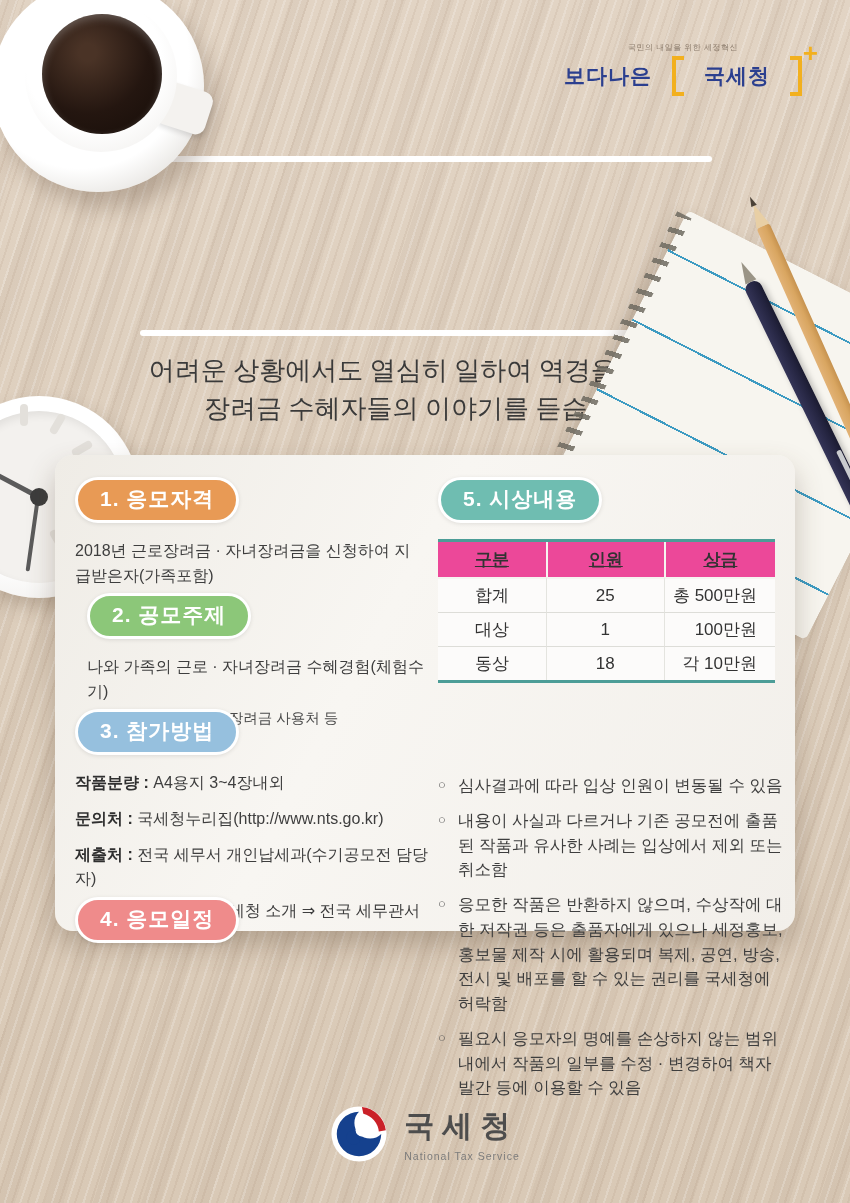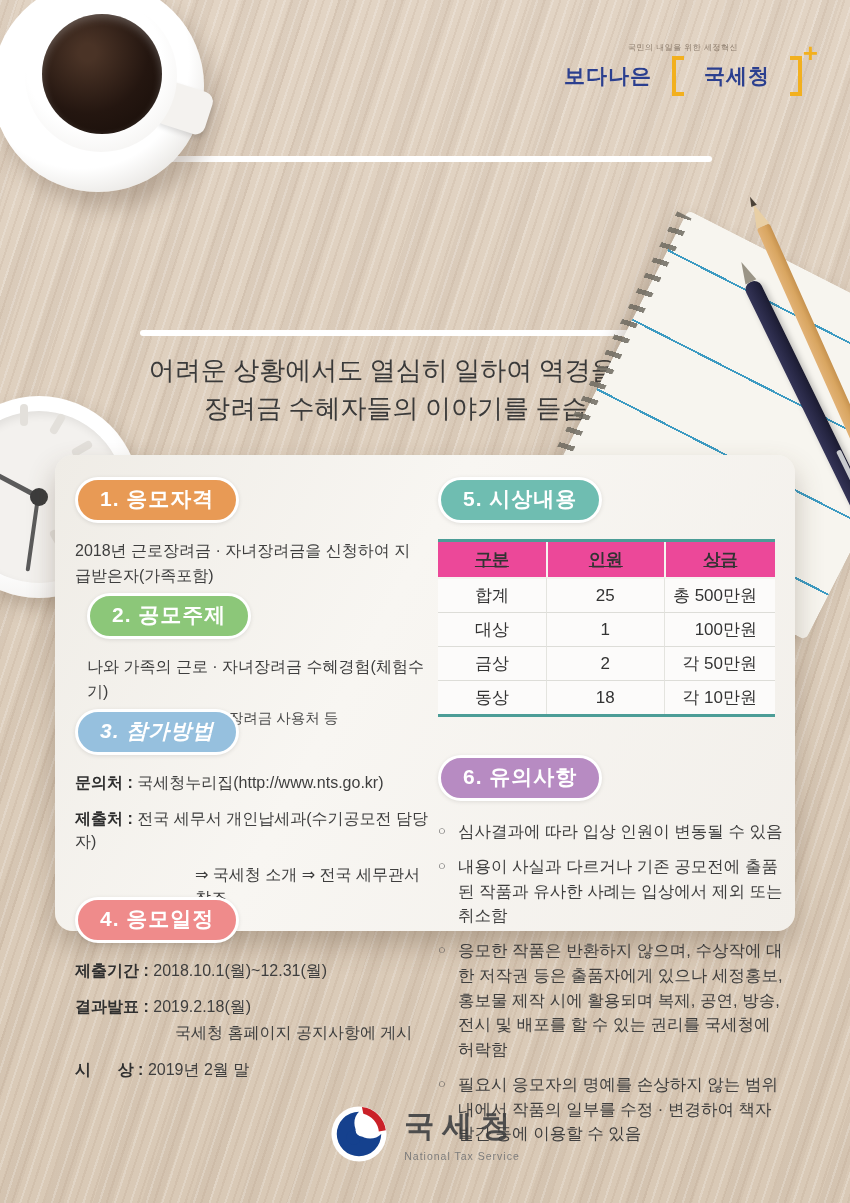--- a/index.html
+++ b/index.html
@@ -72,21 +72,21 @@
     font-family:"Liberation Serif","DejaVu Serif",serif;font-size:26px;color:#3A3A3A;line-height:1.45;}
 
   
   .card{position:absolute;left:55px;top:455px;width:740px;height:476px;border-radius:18px;z-index:4;
     background:linear-gradient(118deg,#EFECE6 0%,#F8F6F2 42%,#F2EFEA 100%);
     box-shadow:0 14px 28px rgba(90,70,50,.30);}
   .sec{position:absolute;}
   .badge{display:inline-block;padding:5px 22px 7px;border-radius:26px;color:#fff;
     font-size:21px;font-weight:800;letter-spacing:1px;border:3px solid #FFFFFF;
     box-shadow:0 1px 4px rgba(0,0,0,.10);}
-  .b1{background:#E89A55;} .b2{background:#8CC779;} .b3{background:#96C0DE;font-style:italic;}
+  .b1{background:#E89A55;} .b2{background:#8CC779;} .b3{background:#96C0DE;}
   .b4{background:#EF8B8B;} .b5{background:#6FBDB1;} .b6{background:#B78BC2;}
   .sec-body{margin-top:16px;font-size:16px;color:#3E3E3E;line-height:1.55;}
   .note{margin-top:4px;font-size:14.5px;color:#4A4A4A;}
   .kv{margin-bottom:13px;line-height:1.45;}
   .kv .lbl{font-weight:700;color:#2F2F2F;white-space:pre;}
   .kv.cont-s3{padding-left:120px;margin-top:-4px;}
   .kv.cont-s4{padding-left:100px;margin-top:-10px;}
   #sec1{left:20px;top:22px;width:350px;}
   #sec2{left:32px;top:138px;width:350px;}
   #sec3{left:20px;top:254px;width:356px;}
@@ -177,52 +177,39 @@
     <div class="sec" id="sec2">
       <span class="badge b2">2. 공모주제</span>
       <div class="sec-body">나와 가족의 근로 · 자녀장려금 수혜경험(체험수기)</div>
       <div class="note">* 생활의 어려움 극복, 장려금 사용처 등</div>
     </div>
 
     <div class="sec" id="sec3">
       <span class="badge b3">3. 참가방법</span>
       <div class="sec-body">
         <div class="kv">
+          <span class="lbl">작품분량 :</span>
+          <span>A4용지 3~4장내외</span>
+        </div>
+        <div class="kv">
           <span class="lbl">문의처 :</span>
           <span>국세청누리집(http://www.nts.go.kr)</span>
         </div>
         <div class="kv">
           <span class="lbl">제출처 :</span>
           <span>전국 세무서 개인납세과(수기공모전 담당자)</span>
         </div>
         <div class="kv cont-s3">
           <span>⇒ 국세청 소개 ⇒ 전국 세무관서 참조</span>
         </div>
       </div>
     </div>
 
     <div class="sec" id="sec4">
       <span class="badge b4">4. 응모일정</span>
-      <div class="sec-body">
-        <div class="kv">
-          <span class="lbl">제출기간 :</span>
-          <span>2018.10.1(월)~12.31(월)</span>
-        </div>
-        <div class="kv">
-          <span class="lbl">결과발표 :</span>
-          <span>2019.2.18(월)</span>
-        </div>
-        <div class="kv cont-s4">
-          <span>국세청 홈페이지 공지사항에 게시</span>
-        </div>
-        <div class="kv">
-          <span class="lbl">시      상 :</span>
-          <span>2019년 2월 말</span>
-        </div>
-      </div>
     </div>
 
     <div class="sec" id="sec5">
       <span class="badge b5">5. 시상내용</span>
       <table class="awards">
         <colgroup>
             <col style="width:32%">
             <col style="width:35%">
             <col style="width:33%">
           </colgroup>
@@ -238,35 +225,29 @@
             <td>합계</td>
             <td>25</td>
             <td class="money">총 500만원</td>
           </tr>
           <tr>
             <td>대상</td>
             <td>1</td>
             <td class="money">100만원</td>
           </tr>
           <tr>
-            <td>금상</td>
-            <td>2</td>
-            <td class="money">각 50만원</td>
-          </tr>
-          <tr>
             <td>동상</td>
             <td>18</td>
             <td class="money">각 10만원</td>
           </tr>
         </tbody>
       </table>
     </div>
 
     <div class="sec" id="sec6">
-      <span class="badge b6">6. 유의사항</span>
       <div class="notices">
         <div class="notice">
           <span class="bullet">○</span>
           <span>심사결과에 따라 입상 인원이 변동될 수 있음</span>
         </div>
         <div class="notice">
           <span class="bullet">○</span>
           <span>내용이 사실과 다르거나 기존 공모전에 출품된 작품과 유사한 사례는 입상에서 제외 또는 취소함</span>
         </div>
         <div class="notice">

